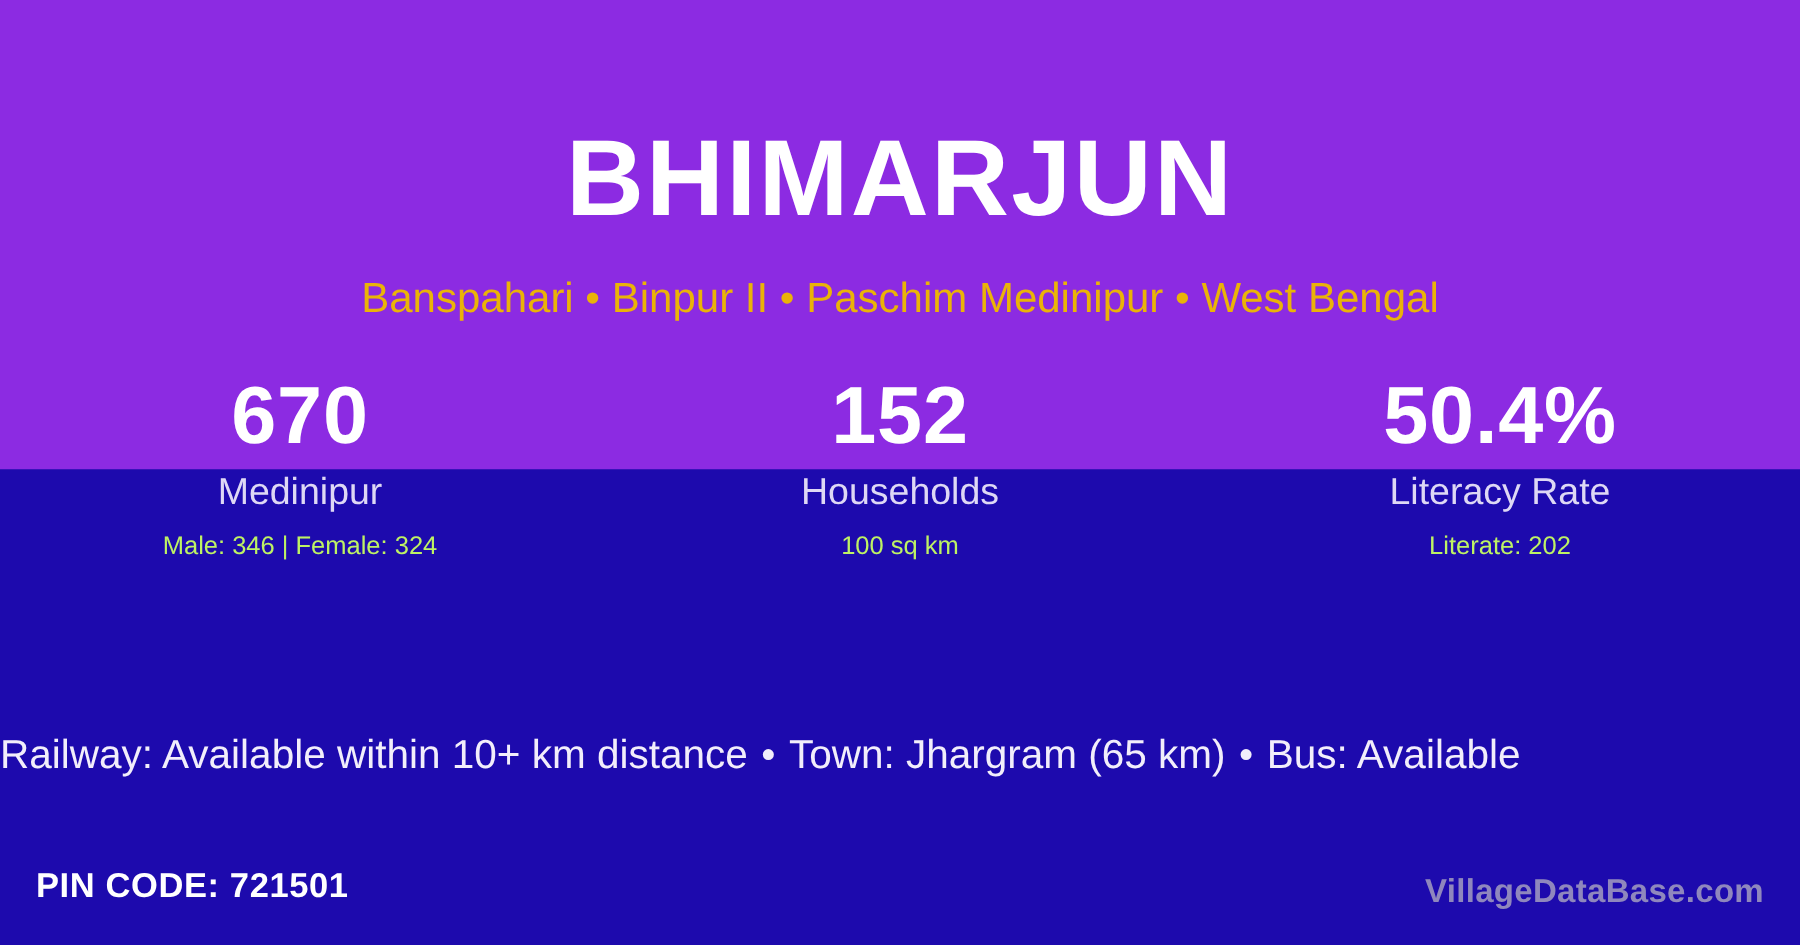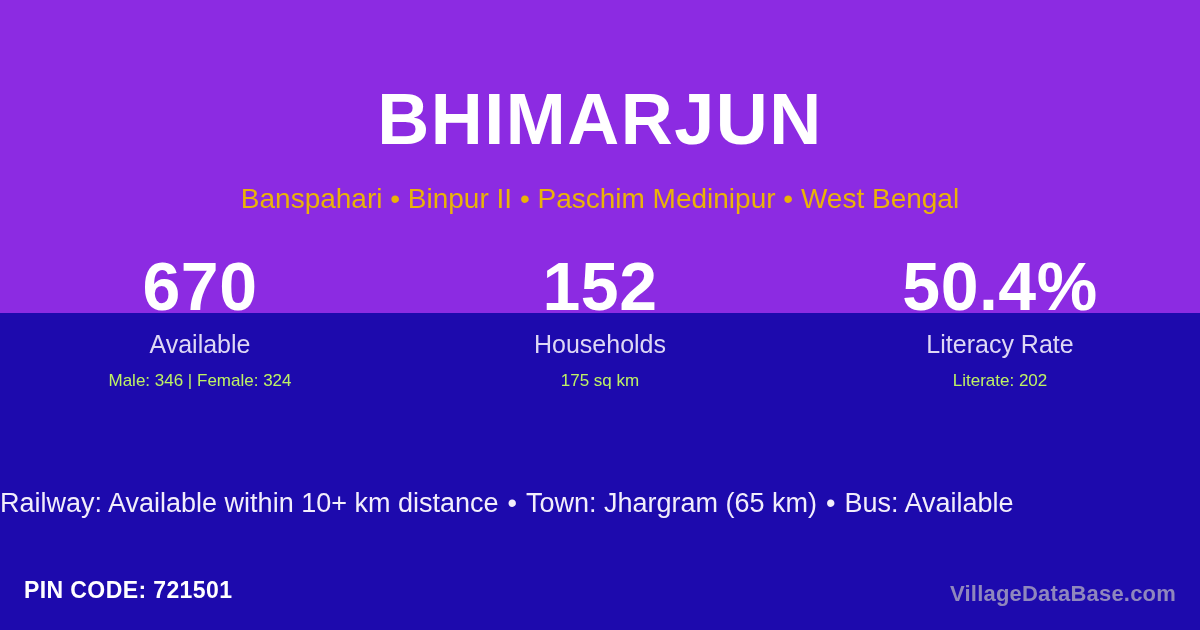--- a/index.html
+++ b/index.html
@@ -75,21 +75,21 @@
     top: 246px;
     width: 1200px;
     display: flex;
   }
   .stat {
     flex: 1 1 0;
     text-align: center;
   }
   .stat-value {
     color: #ffffff;
-    font-size: 68px;
+    font-size: 54px;
     font-weight: bold;
     line-height: 1.18;
     letter-spacing: 0.5px;
   }
   .stat-label {
     color: #ded8f5;
     font-size: 25px;
     font-weight: normal;
     line-height: 1.35;
     margin-top: 2px;
@@ -150,28 +150,28 @@
 <div class="layer">
 
   <div class="hero-title">BHIMARJUN</div>
 
   <div class="hero-subtitle">Banspahari • Binpur II • Paschim Medinipur • West Bengal</div>
 
   <div class="stats">
 
     <div class="stat">
       <div class="stat-value">670</div>
-      <div class="stat-label">Available</div>
+      <div class="stat-label">Medinipur</div>
       <div class="stat-sub">Male: 346 | Female: 324</div>
     </div>
 
     <div class="stat">
       <div class="stat-value">152</div>
       <div class="stat-label">Households</div>
-      <div class="stat-sub">175 sq km</div>
+      <div class="stat-sub">100 sq km</div>
     </div>
 
     <div class="stat">
       <div class="stat-value">50.4%</div>
       <div class="stat-label">Literacy Rate</div>
       <div class="stat-sub">Literate: 202</div>
     </div>
 
   </div>
 

